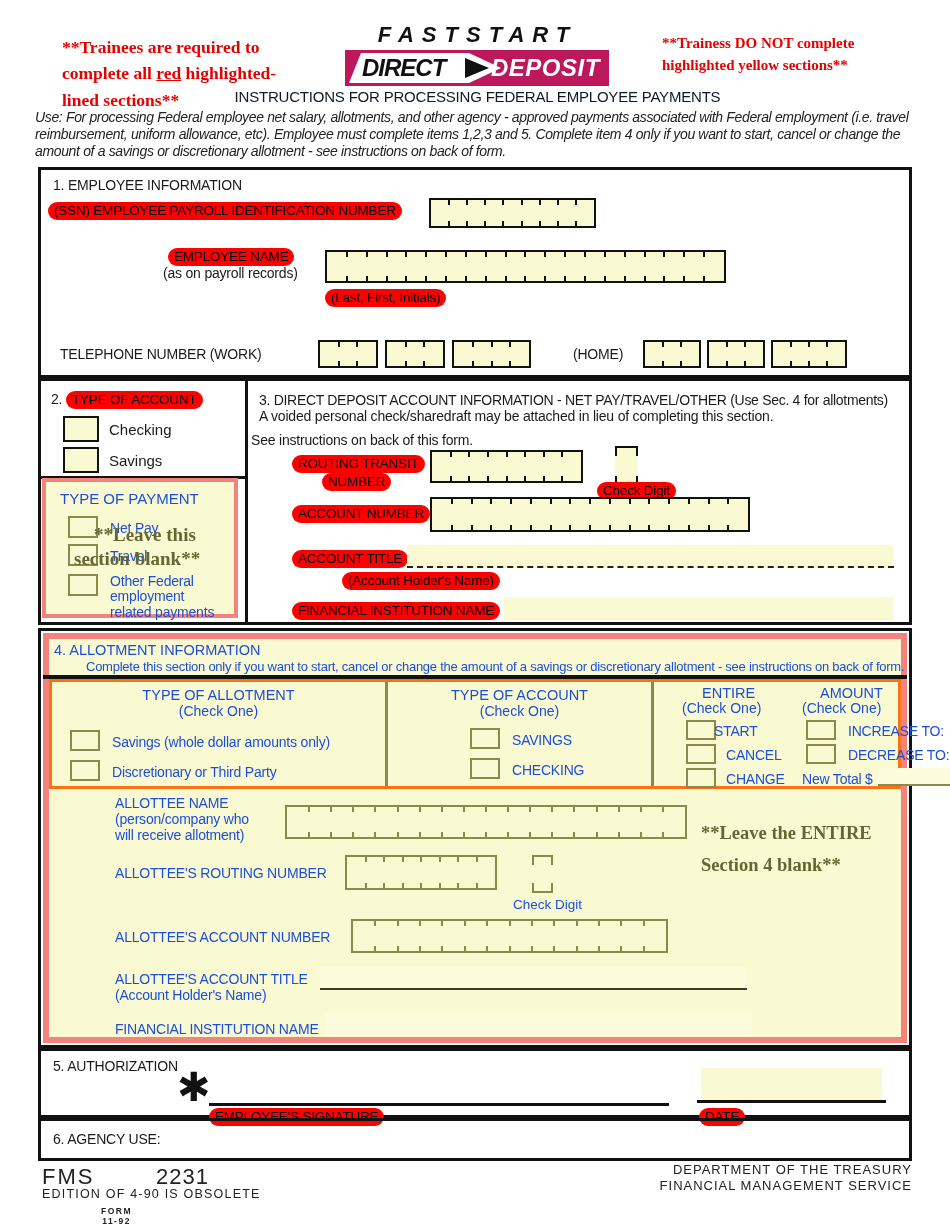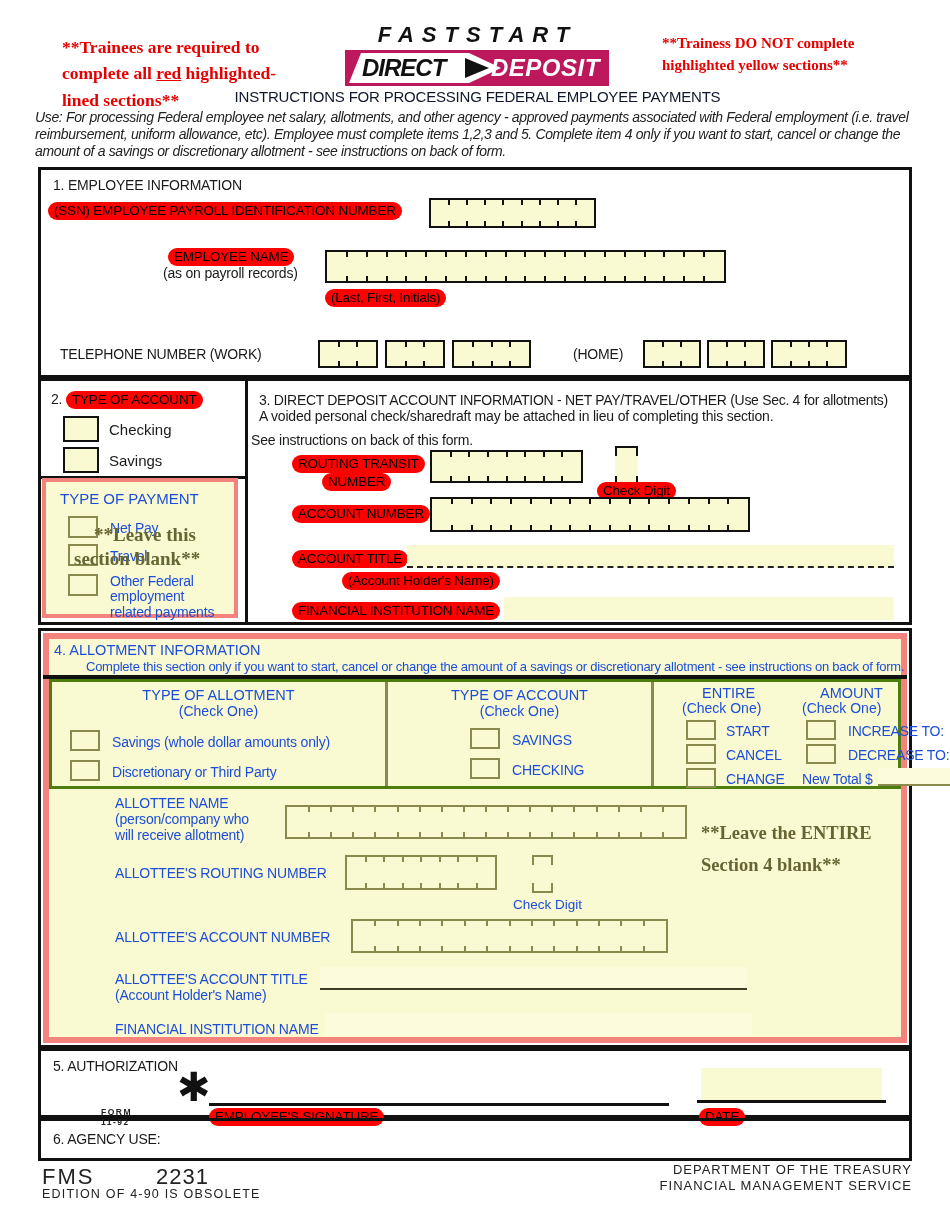--- a/index.html
+++ b/index.html
@@ -215,21 +215,21 @@
   </div>
 
   <div class="box" style="left:38px; top:628px; width:874px; height:420px;">
     <div class="abs" style="left:2px; top:2px; right:2px; bottom:2px; border:6px solid #f4837e; background:#fafad2;">
 
       <div class="abs olive" style="left:5px; top:3px; font-size:14.5px;">4. ALLOTMENT INFORMATION</div>
       <div class="abs olive" style="left:5px; top:20px; font-size:13px; letter-spacing:-0.25px; white-space:nowrap;margin-left:32px;">Complete this section only if you want to start, cancel or change the amount of a savings or discretionary allotment - see instructions on back of form.</div>
 
       <div class="hline" style="left:-6px; right:-6px; top:36px; height:4px;"></div>
 
-      <div class="abs" style="left:0; right:0; top:40px; height:110px; border:3px solid #4d7c0f; display:flex;">
+      <div class="abs" style="left:0; right:0; top:40px; height:110px; border:3px solid #f97316; display:flex;">
         <div style="width:336px; border-right:3px solid #8a8a4f; position:relative;">
           <div class="abs olive" style="left:0; top:5px; width:100%; text-align:center; font-size:14.5px;">TYPE OF ALLOTMENT</div>
           <div class="abs olive" style="left:0; top:21px; width:100%; text-align:center; font-size:14px;">(Check One)</div>
           <div class="cb o" style="left:18px; top:48px; width:30px; height:21px;"></div>
           <div class="abs olive lbl" style="left:60px; top:52px;">Savings (whole dollar amounts only)</div>
           <div class="cb o" style="left:18px; top:78px; width:30px; height:21px;"></div>
           <div class="abs olive lbl" style="left:60px; top:82px;text-align:center;">Discretionary or Third Party</div>
         </div>
         <div style="width:266px; border-right:3px solid #8a8a4f; position:relative;">
           <div class="abs olive" style="left:0; top:5px; width:100%; text-align:center; font-size:14.5px;">TYPE OF ACCOUNT</div>
@@ -239,21 +239,21 @@
           <div class="cb o" style="left:82px; top:76px; width:30px; height:21px;"></div>
           <div class="abs olive lbl" style="left:124px; top:80px;">CHECKING</div>
         </div>
         <div style="flex:1; position:relative;">
           <div class="abs olive" style="left:48px; top:3px; font-size:14.5px;">ENTIRE</div>
           <div class="abs olive" style="left:28px; top:18px; font-size:14px;">(Check One)</div>
           <div class="abs olive" style="left:166px; top:3px; font-size:14.5px;">AMOUNT</div>
           <div class="abs olive" style="left:148px; top:18px; font-size:14px;">(Check One)</div>
 
           <div class="cb o" style="left:32px; top:38px; width:30px; height:20px;"></div>
-          <div class="abs olive lbl" style="left:72px; top:41px;">START</div>
+          <div class="abs olive lbl" style="left:60px; top:41px;">START</div>
           <div class="cb o" style="left:32px; top:62px; width:30px; height:20px;"></div>
           <div class="abs olive lbl" style="left:72px; top:65px;">CANCEL</div>
           <div class="cb o" style="left:32px; top:86px; width:30px; height:20px;"></div>
           <div class="abs olive lbl" style="left:72px; top:89px;">CHANGE</div>
 
           <div class="cb o" style="left:152px; top:38px; width:30px; height:20px;"></div>
           <div class="abs olive lbl" style="left:194px; top:41px;">INCREASE TO:</div>
           <div class="cb o" style="left:152px; top:62px; width:30px; height:20px;"></div>
           <div class="abs olive lbl" style="left:194px; top:65px;">DECREASE TO:</div>
           <div class="abs olive lbl" style="left:148px; top:89px;">New Total $</div>
@@ -341,21 +341,21 @@
     <div class="strip" style="left:660px; top:17px; width:181px; height:32px;"></div>
     <div class="hline" style="left:656px; top:49px; width:189px; height:3px;"></div>
     <div class="abs" style="left:658px; top:56px;"><span class="pill">DATE</span></div>
   </div>
 
   <div class="box" style="left:38px; top:1118px; width:874px; height:43px;">
     <div class="abs lbl" style="left:12px; top:10px;">6. AGENCY USE:</div>
   </div>
 
   <div class="abs" style="left:42px; top:1164px; font-size:22px; letter-spacing:2px; color:#222;">FMS</div>
-  <div class="abs" style="left:101px; top:1107px; font-size:8.5px; font-weight:bold; letter-spacing:1.5px; line-height:1.2; color:#222;">
+  <div class="abs" style="left:101px; top:1206px; font-size:8.5px; font-weight:bold; letter-spacing:1.5px; line-height:1.2; color:#222;text-align:center;">
     <span style="display:block;">FORM</span>
     <span style="display:block;">11-92</span>
   </div>
   <div class="abs" style="left:156px; top:1164px; font-size:22px; letter-spacing:1px; color:#222;">2231</div>
   <div class="abs" style="left:42px; top:1187px; font-size:12.5px; letter-spacing:1.2px; color:#222;">EDITION OF 4-90 IS OBSOLETE</div>
   <div class="abs" style="left:560px; top:1162px; width:352px; text-align:right; font-size:13px; letter-spacing:1px; line-height:1.25; color:#222;">
     <span style="display:block;">DEPARTMENT OF THE TREASURY</span>
     <span style="display:block;">FINANCIAL MANAGEMENT SERVICE</span>
   </div>
 

